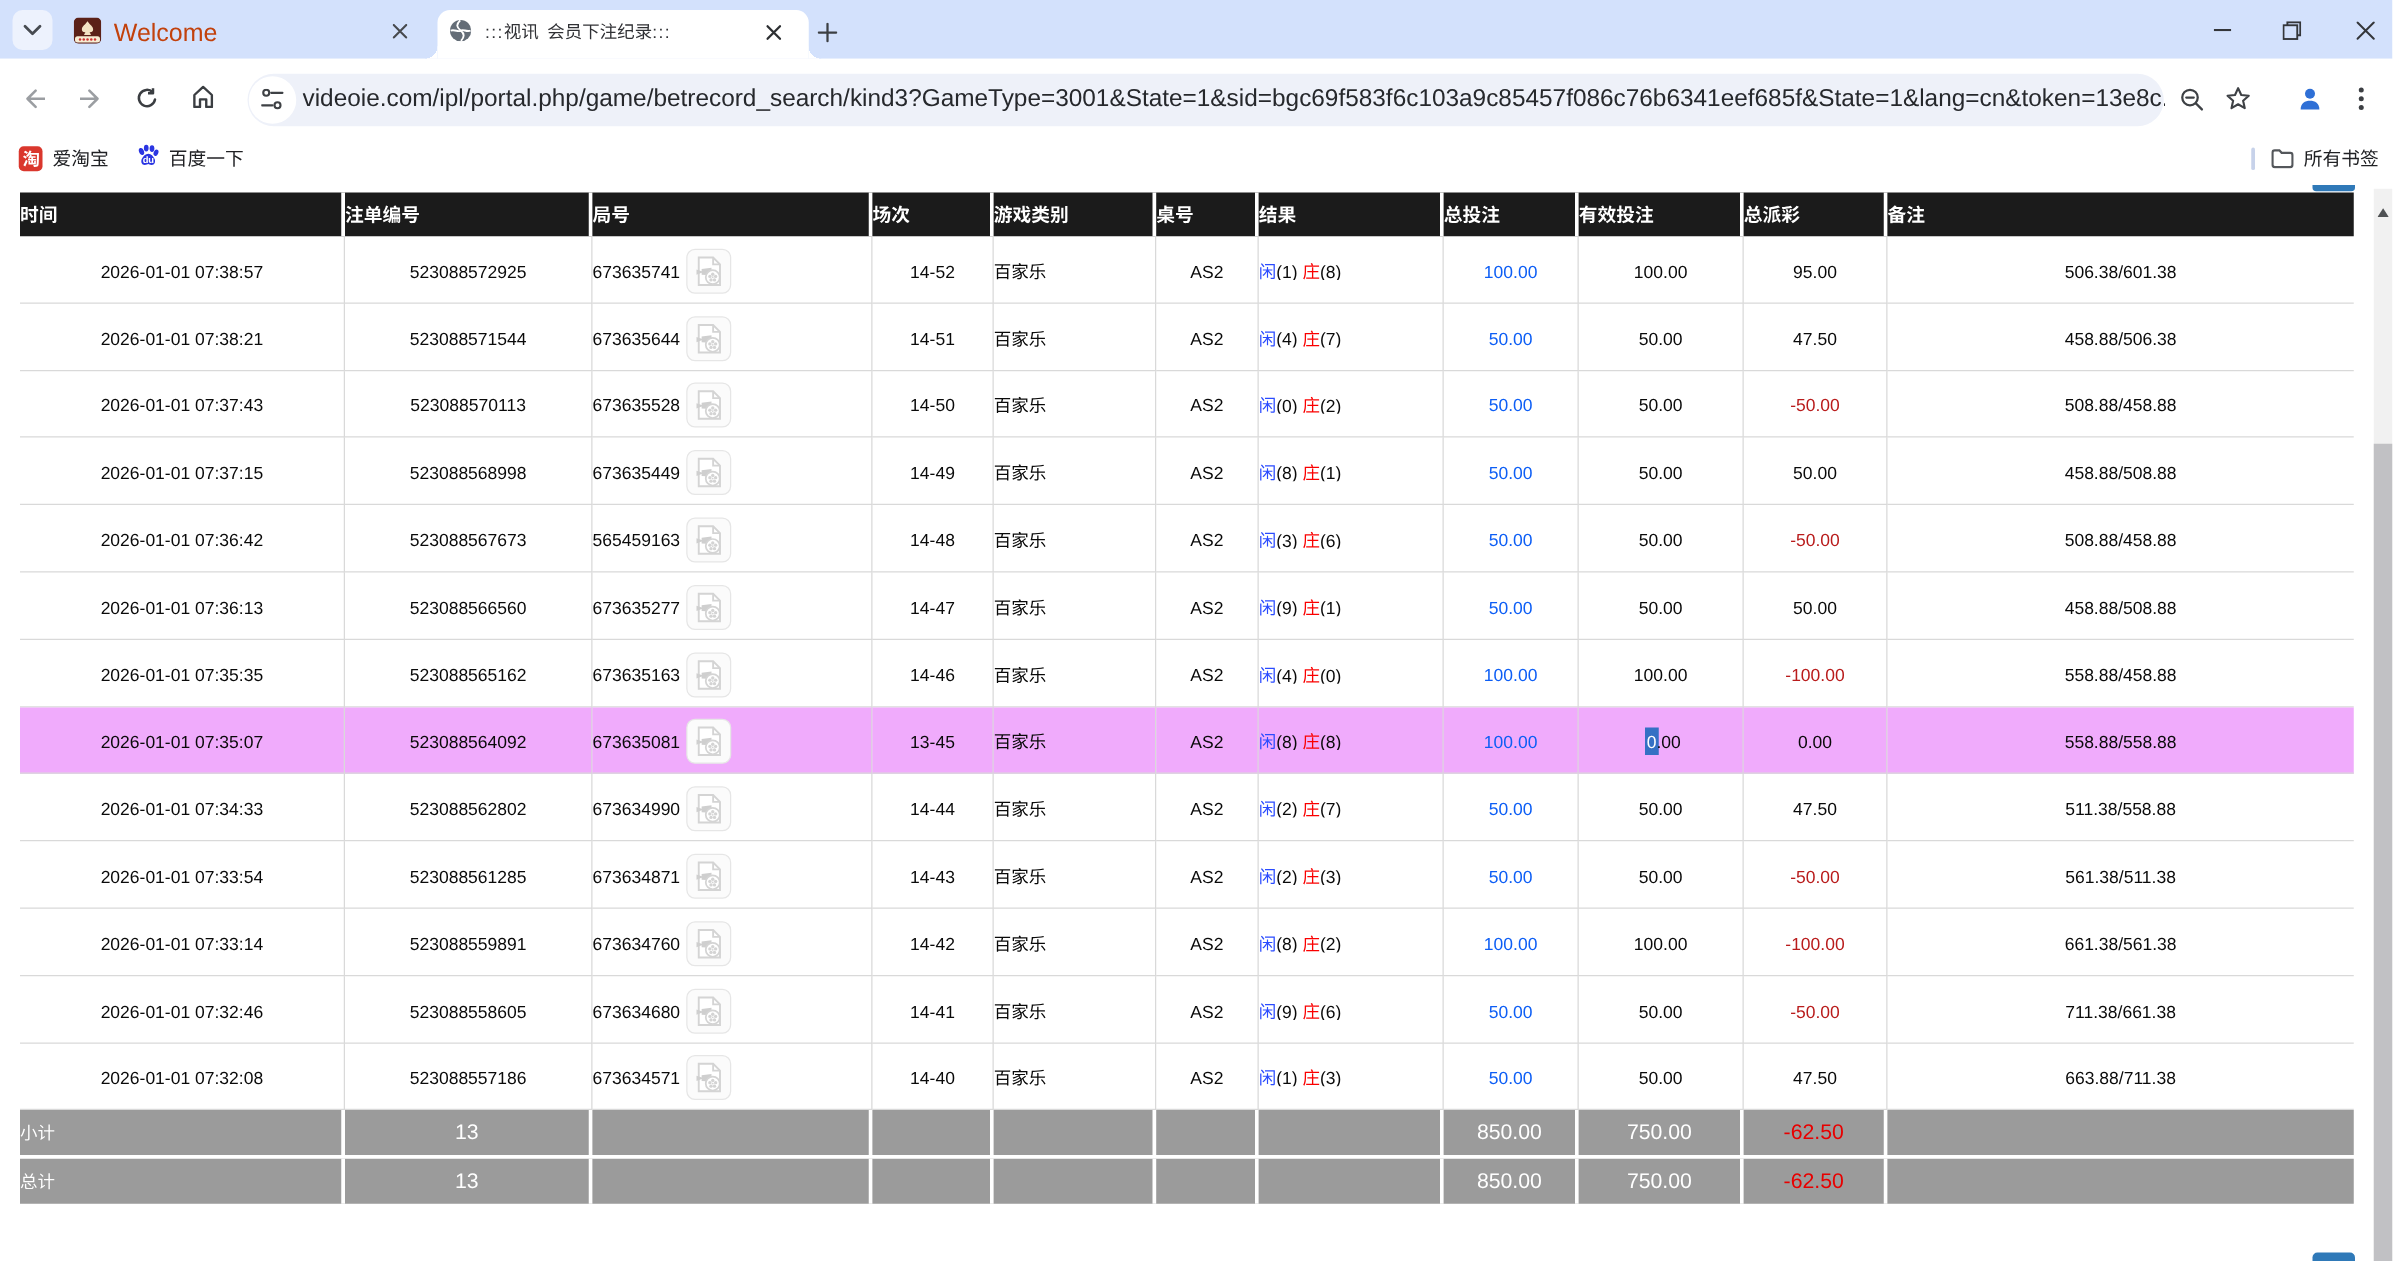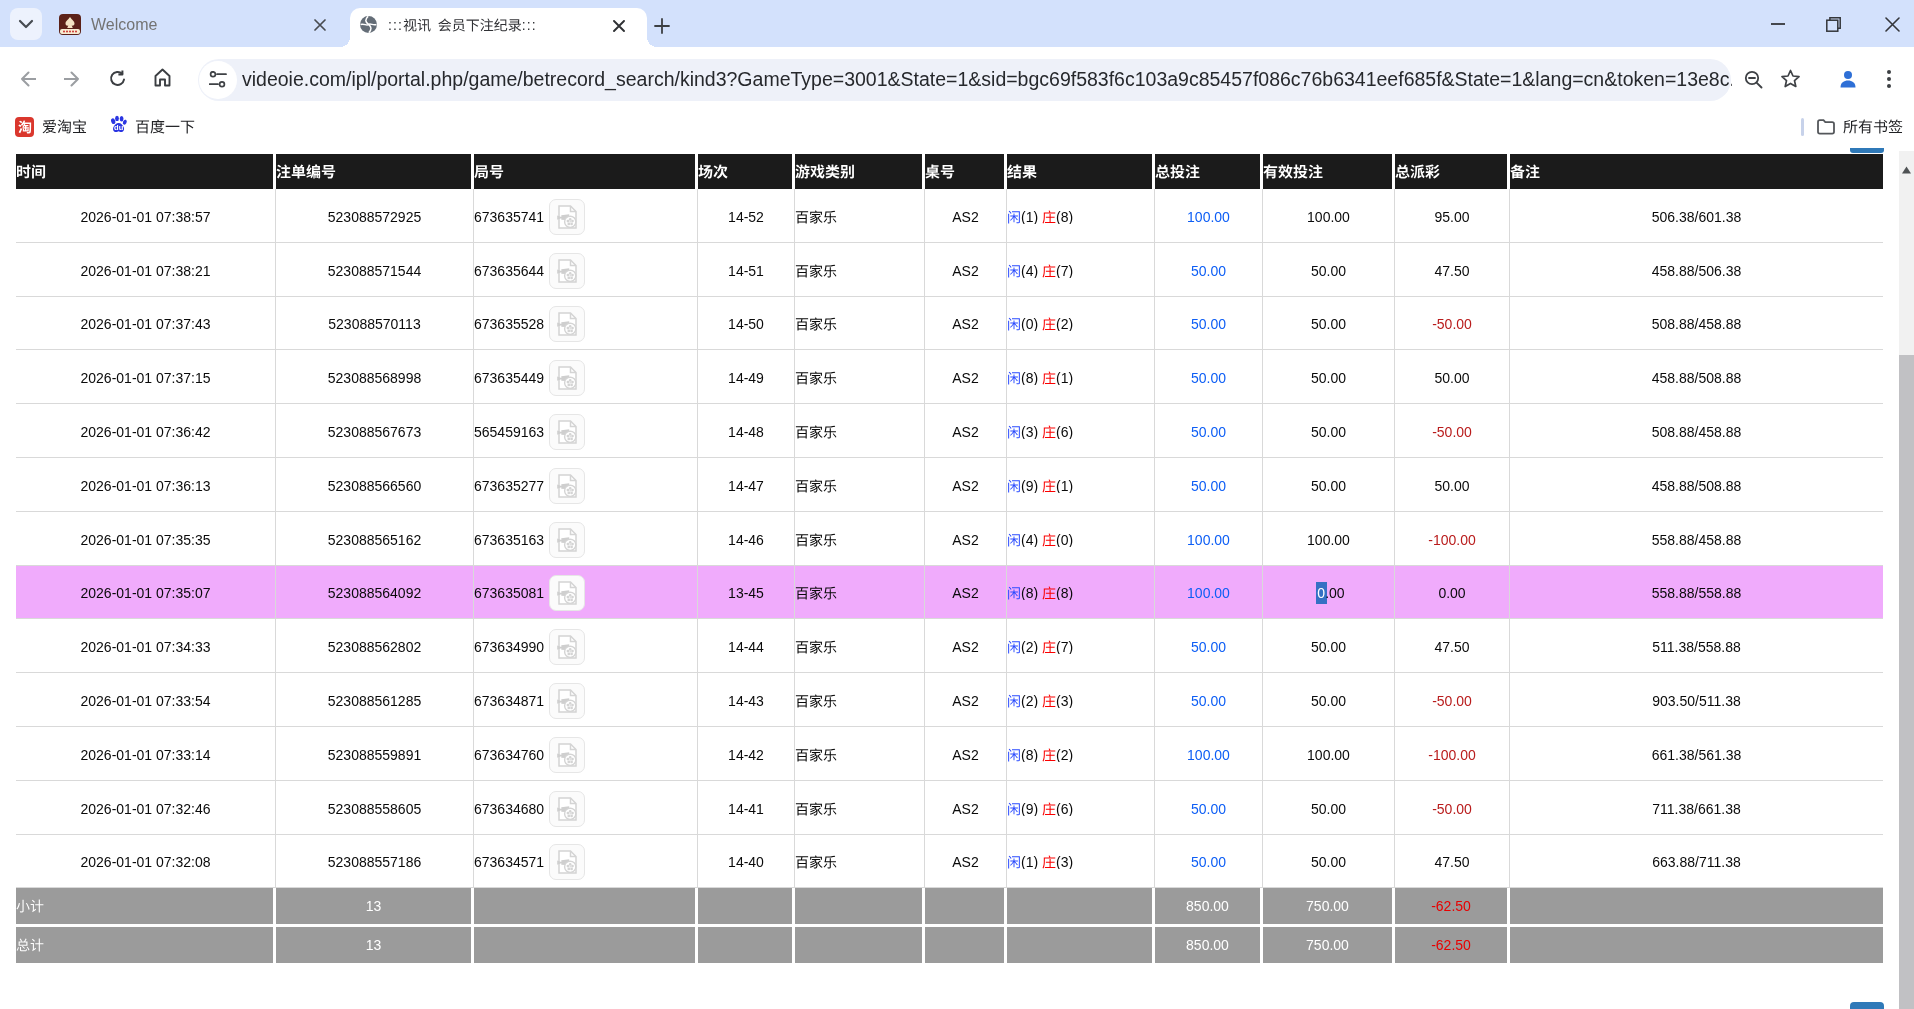--- a/index.html
+++ b/index.html
@@ -10,21 +10,21 @@
 .urlpill{position:absolute;left:198px;top:59px;width:1533px;height:42px;border-radius:21px;background:#eef1f9}
 .bookbar{position:absolute;left:0;top:108px;width:1914px;height:38px;background:#fff}
 .page{position:absolute;left:0;top:146px;width:1914px;height:863px;background:#fff}
 table{position:absolute;left:16px;top:8px;width:1867px;table-layout:fixed;border-collapse:separate;border-spacing:0}
 th,td{overflow:hidden;text-align:center;vertical-align:middle;padding:0}
 thead th{background:#1b1b1b;height:35px;border-right:3px solid #fff}
 thead th:last-child{border-right:none}
 tbody td{height:53.8px;border-right:1px solid #d9d9d9;border-bottom:1px solid #d9d9d9;font-size:14px;color:#0a0a0a;padding-top:3px}
 tbody td:last-child{border-right:none}
 tbody tr.hl td{background:#f0abfc}
-tfoot td{background:#9b9b9b;height:36px;border-right:3px solid #fff;font-size:14px;color:#fff}
+tfoot td{background:#9b9b9b;height:36px;border-right:3px solid #fff;font-size:17px;color:#fff}
 tfoot td:last-child{border-right:none}
 tfoot tr.sp td{background:#fff;height:3px;border-right:none}
 .cc{display:flex;align-items:center;width:100%;height:100%}
 .blue{color:#0d5ef5}
 .red{color:#b91c1c}
 .vbtn{display:inline-block;width:36px;height:36px;background:#fbfbfb;border:1px solid #e6e6e6;border-radius:7px;margin-left:5px}
 </style></head><body>
 <div class="tabstrip"></div>
 <div class="abs" style="left:10px;top:8px;width:32px;height:32px;border-radius:8px;background:#edf2fd"></div>
 <svg class="abs" style="left:18px;top:19px" width="16" height="10" viewBox="0 0 16 10">
@@ -33,21 +33,21 @@
 <svg class="abs" style="left:59px;top:14px" width="22" height="21" viewBox="0 0 22 21">
 <rect x="0" y="0" width="22" height="21" rx="4" fill="#5b2118"></rect>
 <rect x="1" y="15" width="20" height="5" rx="2" fill="#f7ecd2"></rect>
 <path d="M11 3 C9 6 6.5 7 6.5 9.5 C6.5 11.2 8 12 9.3 11.6 L8.2 14 H13.8 L12.7 11.6 C14 12 15.5 11.2 15.5 9.5 C15.5 7 13 6 11 3Z" fill="#f3e3c3"></path>
 <circle cx="5" cy="17.5" r="1" fill="#c33"></circle>
     <circle cx="8" cy="17.5" r="1" fill="#c33"></circle>
     <circle cx="11" cy="17.5" r="1" fill="#c33"></circle>
     <circle cx="14" cy="17.5" r="1" fill="#c33"></circle>
     <circle cx="17" cy="17.5" r="1" fill="#c33"></circle>
 </svg>
-<div class="abs" style="left:91px;top:16px;font-size:16px;color:#737373">Welcome</div>
+<div class="abs" style="left:91px;top:16px;font-size:20px;color:#c2410c">Welcome</div>
 <svg class="abs" style="left:314px;top:19px" width="12" height="12" viewBox="0 0 12 12">
     <path d="M1 1 L11 11 M11 1 L1 11" stroke="#484b50" stroke-width="1.7" stroke-linecap="round"></path>
   </svg>
 <div class="activetab"></div>
 <div class="abs" style="left:340px;top:37px;width:10px;height:10px;background:radial-gradient(circle at 0 0, #d3e1fc 10px, #fff 10px)"></div>
 <div class="abs" style="left:647px;top:37px;width:10px;height:10px;background:radial-gradient(circle at 100% 0, #d3e1fc 10px, #fff 10px)"></div>
 <svg class="abs" style="left:360px;top:16px" width="17" height="17" viewBox="0 0 17 17">
 <circle cx="8.5" cy="8.5" r="8.5" fill="#646d77"></circle>
 <path d="M0.5 8.5 C4 7.2 6.5 10 8.5 8.5 C10.5 7 13 9.8 16.5 8.5" stroke="#fff" stroke-width="1.5" fill="none"></path>
 <path d="M8.2 0.3 C4.8 3.5 5.2 5.8 8.5 8.4 C11.8 11 11.6 13.6 8.8 16.7" stroke="#fff" stroke-width="1.5" fill="none"></path>
@@ -754,21 +754,21 @@
                 <path transform="translate(0 0)" fill="#2a4bff" d="M81 269V959H153V269ZM120 84C174 140 238 219 265 270L326 228C296 178 232 102 176 49ZM357 83V153H846V851C846 869 840 875 821 876C801 876 734 877 665 875C676 895 688 929 692 950C782 950 841 949 874 936C908 924 919 900 919 851V83ZM466 258V394H235V458H435C382 564 298 662 211 713C226 726 248 751 259 767C337 714 412 625 466 524V874H534V523C606 598 678 683 718 741L773 696C728 632 642 537 561 458H780V394H534V258Z"></path>
                 <text x="1000" y="880" font-family="Liberation Sans" font-size="1000" fill="#0a0a0a">(2) </text>
                 <path transform="translate(2500 0)" fill="#fa0000" d="M541 278V486H277V558H541V857H210V929H954V857H617V558H903V486H617V278ZM470 54C492 91 515 141 527 175H129V437C129 582 121 788 39 934C59 940 92 958 107 969C191 816 203 592 203 437V245H948V175H548L605 157C594 124 566 72 543 33Z"></path>
                 <text x="3500" y="880" font-family="Liberation Sans" font-size="1000" fill="#0a0a0a">(3)</text>
               </svg>
             </div>
           </td>
           <td class="blue">50.00</td>
           <td>50.00</td>
           <td class="red">-50.00</td>
-          <td>903.50/511.38</td>
+          <td>561.38/511.38</td>
         </tr>
         <tr>
           <td>2026-01-01 07:33:14</td>
           <td>523088559891</td>
           <td>
             <div class="cc">
               <span>673634760</span>
               <span class="vbtn">
                 <svg width="28" height="28" viewBox="0 0 28 28" style="margin:3px">
 <path d="M6 3 H17.5 L23 8.5 V25 H6 Z" fill="#fff" stroke="#d4d4d4" stroke-width="1.5"></path>

